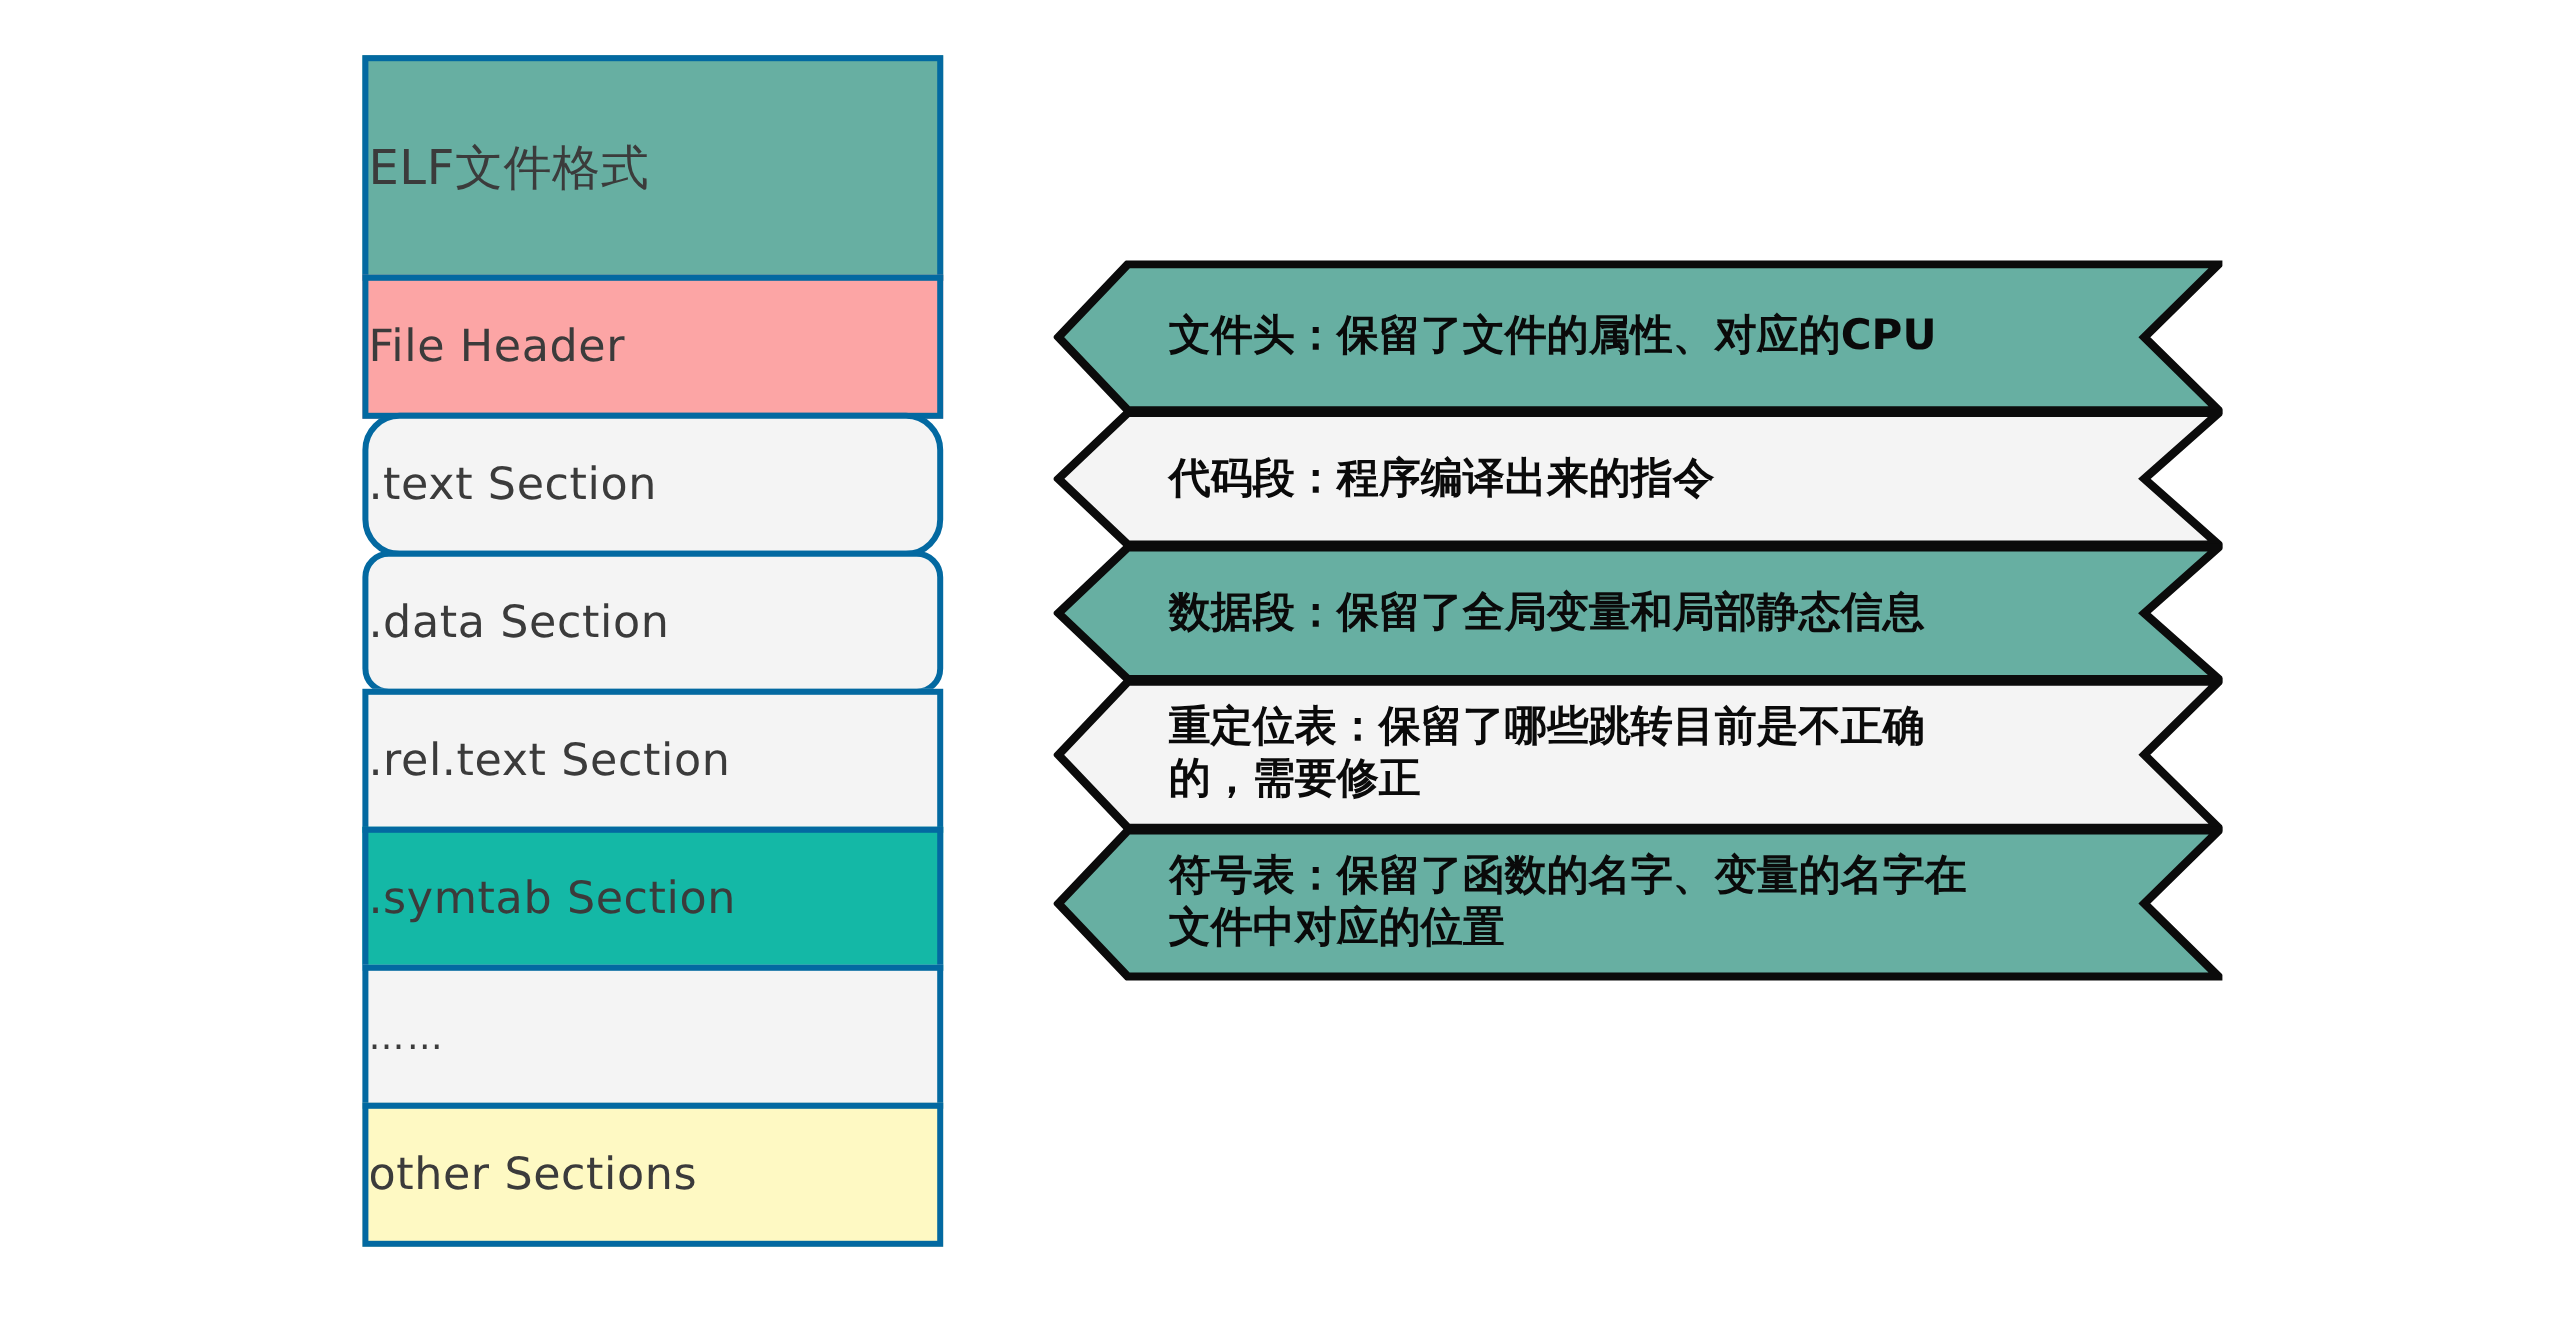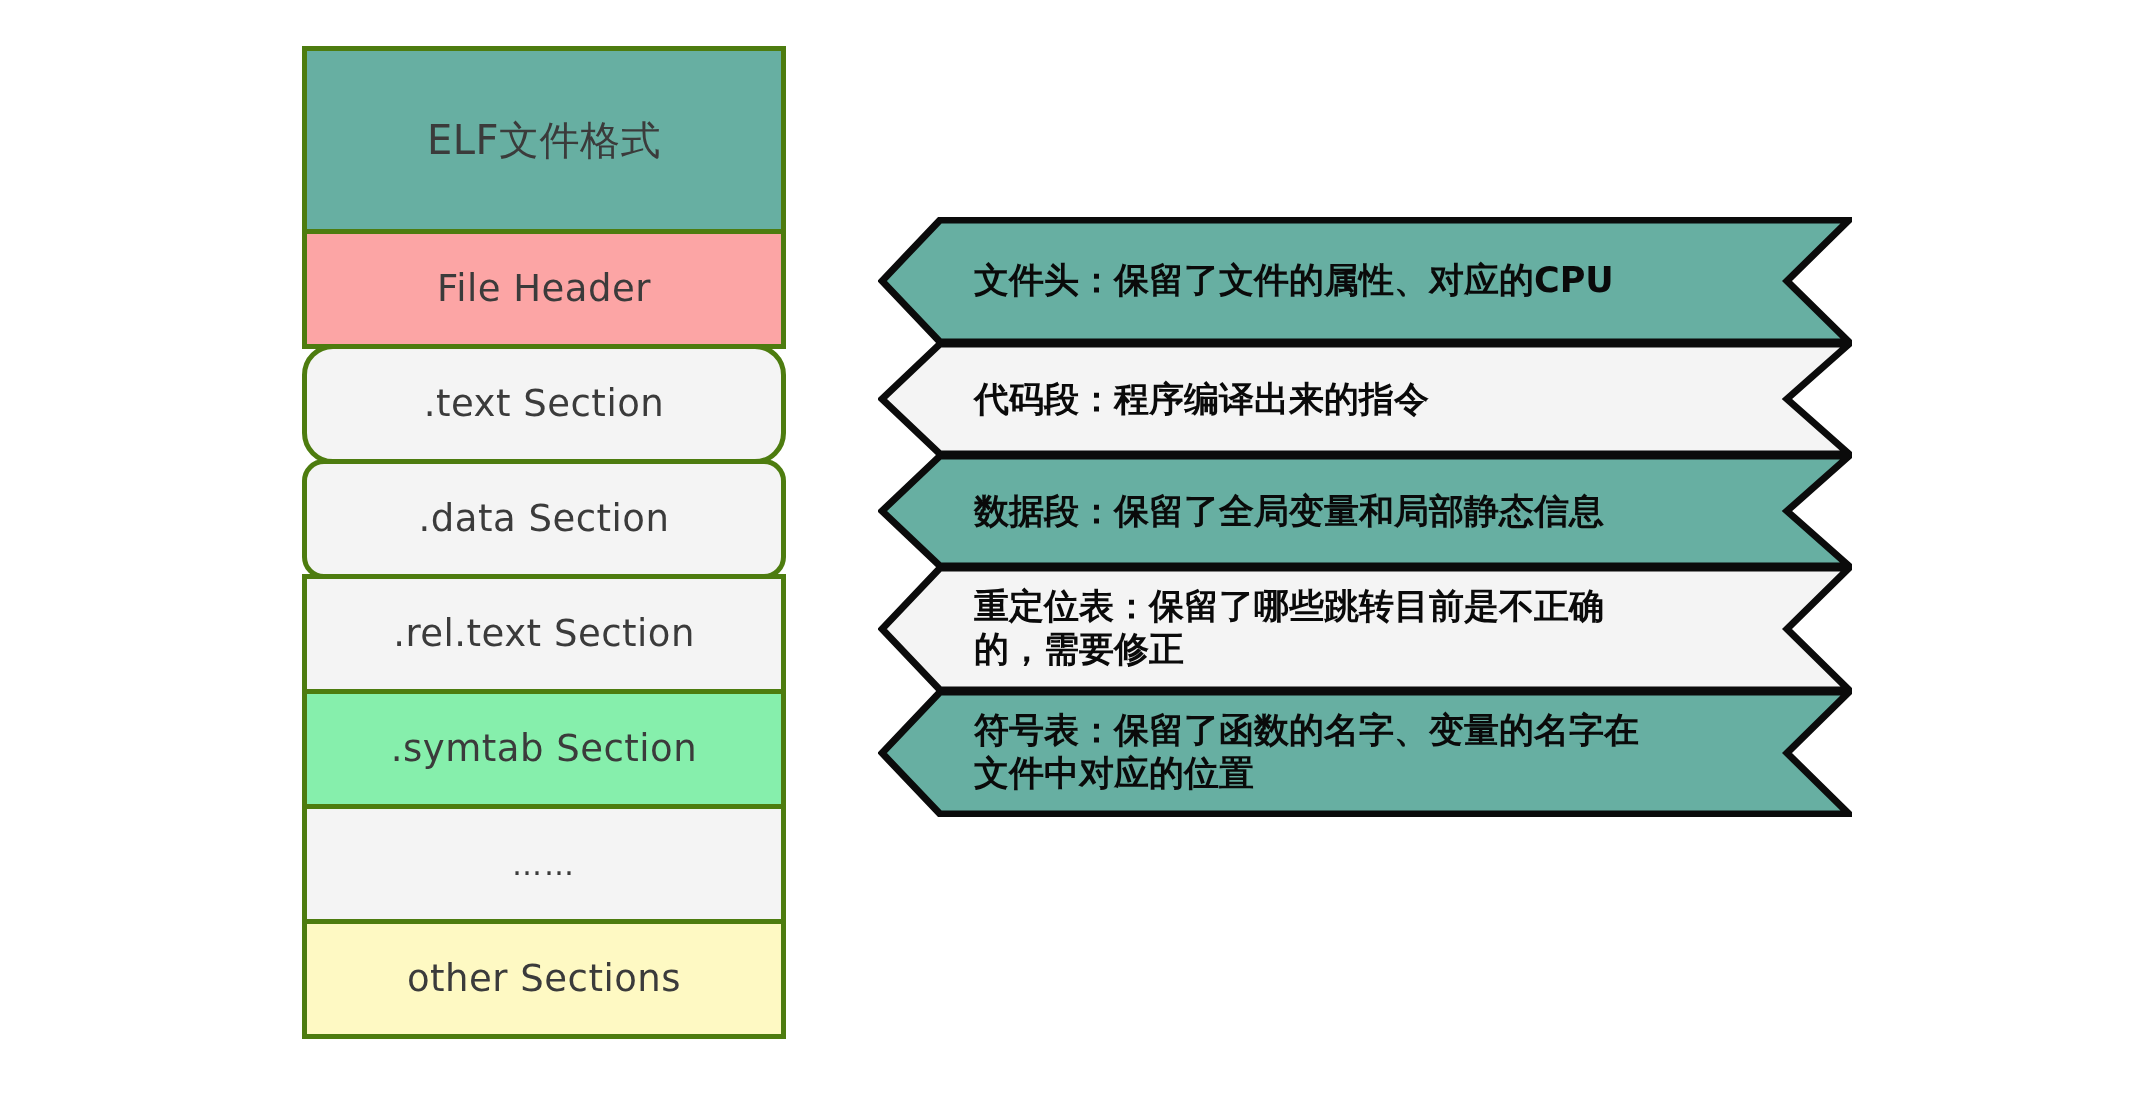--- a/index.html
+++ b/index.html
@@ -17,26 +17,26 @@
 
   
   #elf-stack {
     position: absolute;
     left: 302px;
     top: 46px;
     width: 484px;
   }
   .stack-row {
     box-sizing: border-box;
-    border: 5px solid #4d7c0f;
+    border: 5px solid #0369a1;
     margin-top: -5px;
     background: #f4f4f4;
     display: flex;
     align-items: center;
-    justify-content: center;
+    justify-content: flex-start;
     text-align: center;
   }
   .stack-row:first-child { margin-top: 0; }
   .stack-row.header {
     background: #67afa2;
     height: 188px;
   }
   .stack-row.normal { height: 120px; }
 
   .stack-label {
@@ -102,21 +102,21 @@
     </div>
     <div class="stack-row normal" style="background: rgb(244, 244, 244); border-radius: 31px;">
       <span class="stack-label">.text Section</span>
     </div>
     <div class="stack-row normal" style="background: rgb(244, 244, 244); border-radius: 22px;">
       <span class="stack-label">.data Section</span>
     </div>
     <div class="stack-row normal" style="background: rgb(244, 244, 244);">
       <span class="stack-label">.rel.text Section</span>
     </div>
-    <div class="stack-row normal" style="background: #86efac;">
+    <div class="stack-row normal" style="background: #14b8a6;">
       <span class="stack-label">.symtab Section</span>
     </div>
     <div class="stack-row normal" style="background: rgb(244, 244, 244);">
       <span class="stack-label ellipsis">……</span>
     </div>
     <div class="stack-row normal" style="background: #fef9c3;">
       <span class="stack-label">other Sections</span>
     </div>
   </div>
 

